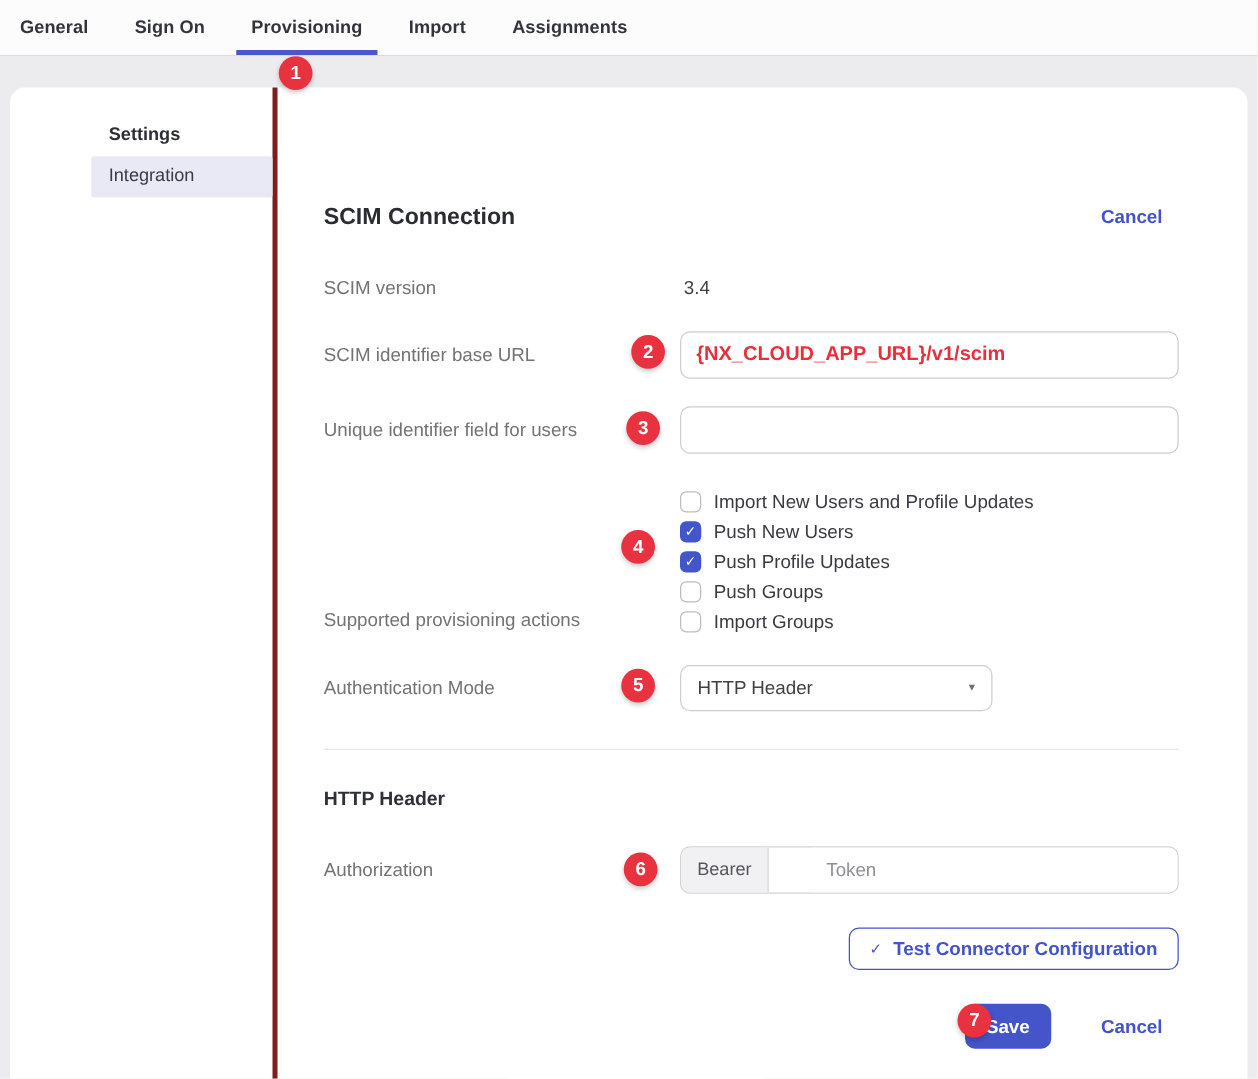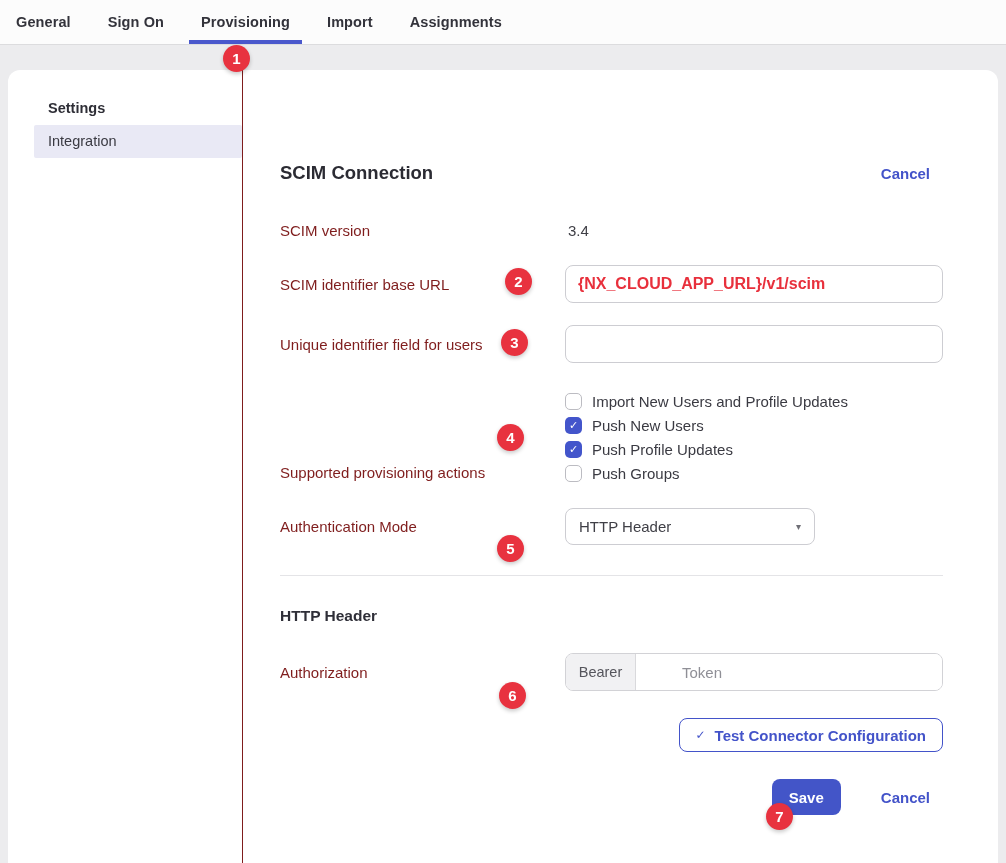--- a/index.html
+++ b/index.html
@@ -26,38 +26,38 @@
     content: ""; position: absolute; left: -12px; right: -12px; bottom: 0;
     height: 4px; background: #4a58cc;
   }
 
   
   .card {
     position: absolute; left: 8px; right: 8px; top: 70px; bottom: 0;
     background: #ffffff; border-radius: 12px 12px 0 0;
     display: flex;
   }
-  .sidebar { width: 235px; border-right: 1px solid #7f1d1d; padding-top: 30px; }
+  .sidebar { width: 214px; border-right: 4px solid #7f1d1d; padding-top: 30px; padding-left: 39px; }
   .sidebar-heading { margin-left: 40px; font-size: 14.5px; font-weight: 700; color: #2e2e36; }
   .sidebar-item {
     margin-top: 9px; margin-left: 26px; height: 33px; line-height: 33px;
     padding-left: 14px; font-size: 14.5px; color: #3a3a42;
     border-radius: 2px; cursor: pointer;
   }
   .sidebar-item.selected { background: #e9e9f5; }
 
   .main { flex: 1; padding: 0 55px 30px 37px; }
 
   .title-row { margin-top: 90px; display: flex; justify-content: space-between; align-items: center; height: 26px; }
   .page-title { font-size: 18.5px; font-weight: 700; color: #2b2b33; }
   .link { color: #4353c9; font-size: 15px; font-weight: 700; text-decoration: none; cursor: pointer; }
   .title-row .link { margin-right: 13px; }
 
   .form-row { display: flex; align-items: center; }
-  .form-row .label { width: 285px; flex: none; font-size: 15px; color: #7f1d1d; }
+  .form-row .label { width: 285px; flex: none; font-size: 15px; color: #737373; }
   .control { flex: 1; }
 
   .row-version { margin-top: 34px; height: 20px; }
   .row-version .value { font-size: 15px; color: #3f3f46; padding-left: 3px; }
 
   .row-baseurl { margin-top: 25px; }
   .row-uniqueid { margin-top: 22px; }
   .text-input {
     width: 100%; height: 38px; border: 1px solid #cdcdd2; border-radius: 8px;
     padding: 0 12px; font-size: 15px; color: #3f3f46; background: #fff; outline: none;
@@ -195,20 +195,24 @@
             <span class="checkbox-label">Push New Users</span>
           </div>
           <div class="checkbox-row">
             <span class="checkbox checked"></span>
             <span class="checkbox-label">Push Profile Updates</span>
           </div>
           <div class="checkbox-row">
             <span class="checkbox"></span>
             <span class="checkbox-label">Push Groups</span>
           </div>
+          <div class="checkbox-row">
+            <span class="checkbox"></span>
+            <span class="checkbox-label">Import Groups</span>
+          </div>
         </div>
       </div>
 
       <div class="form-row row-authmode">
         <div class="label">Authentication Mode</div>
         <div class="control">
           <div class="select-box">
             <span>HTTP Header</span>
             <span class="select-arrow">▾</span>
           </div>

